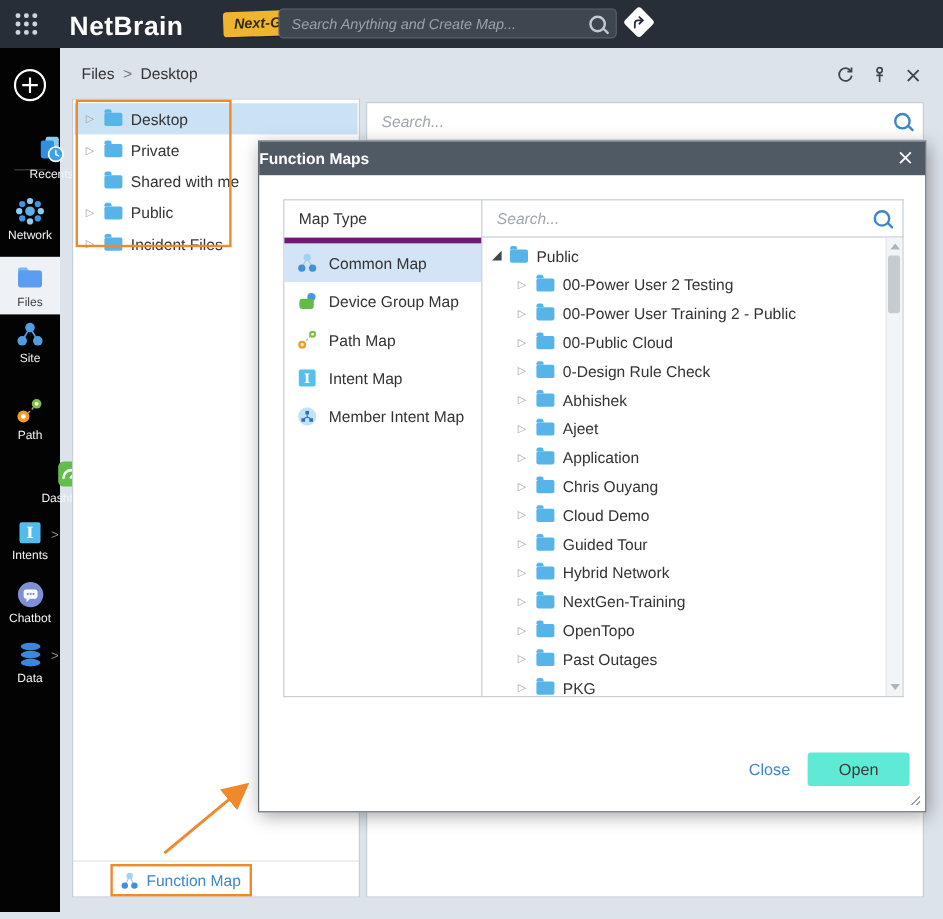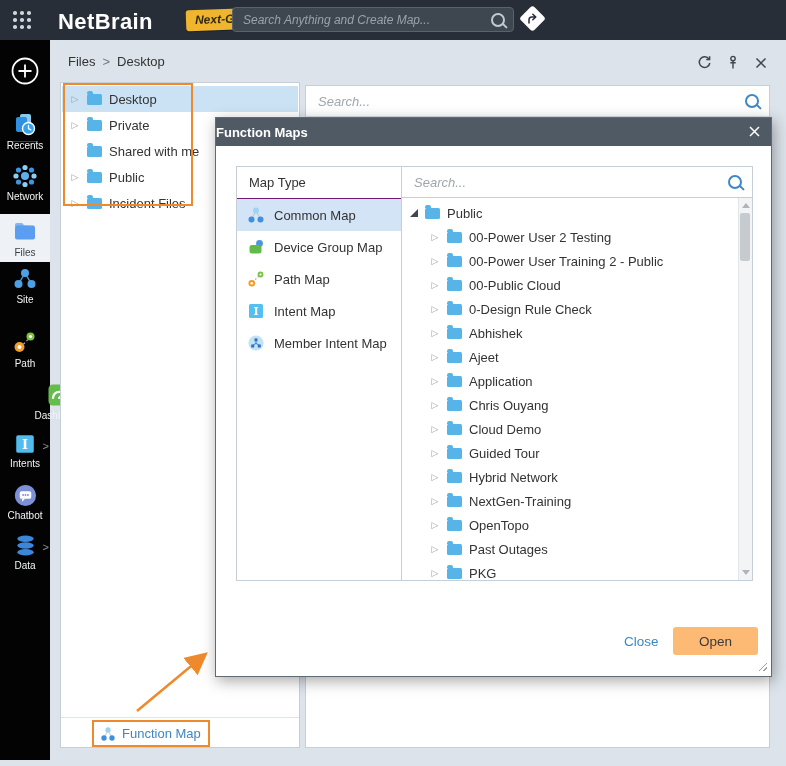--- a/index.html
+++ b/index.html
@@ -58,36 +58,36 @@
   .fm-row{position:absolute;left:19px;top:637px;width:118px;height:27px;border:2px solid #ef8a2c;
           box-sizing:border-box;display:flex;align-items:center;gap:6px;padding-left:6px;margin-left:12px;}
   .fm-row span{font-size:13px;color:#3c87c8;}
   
   .modal{left:215px;top:117px;width:557px;height:560px;background:#fff;border:1px solid #5f6a73;
          box-shadow:2px 4px 14px rgba(0,0,0,.35);box-sizing:border-box;}
   .md-header{position:absolute;left:0;top:0;right:0;height:28px;background:#4f5a65;display:flex;
              align-items:center;color:#fff;font-size:13px;font-weight:600;}
   .md-close{position:absolute;right:10px;top:7px;cursor:pointer;}
   .mt-panel{position:absolute;left:20px;top:48px;width:166px;height:415px;border:1px solid #c6ced6;box-sizing:border-box;}
-  .mt-header{height:31px;line-height:31px;padding-left:12px;font-size:13px;color:#333;border-bottom:1px solid #701a75;}
+  .mt-header{height:31px;line-height:31px;padding-left:12px;font-size:13px;color:#333;border-bottom:5px solid #701a75;}
   .mt-item{height:32px;display:flex;align-items:center;gap:9px;padding-left:10px;font-size:13px;}
   .mt-item.sel{background:#d2e4f5;}
   .md-search{position:absolute;left:186px;top:48px;width:351px;height:32px;border:1px solid #c6ced6;border-left:none;
              box-sizing:border-box;display:flex;align-items:center;padding:0 10px;}
   .md-tree{position:absolute;left:186px;top:80px;width:351px;height:383px;border-right:1px solid #c6ced6;
            border-bottom:1px solid #c6ced6;box-sizing:border-box;overflow:hidden;}
   .trow{height:24px;display:flex;align-items:center;gap:7px;font-size:13px;padding-left:8px;}
   .trow.child{padding-left:28px;}
   .scrollbar{position:absolute;right:0;top:0;bottom:0;width:13px;background:#f3f4f6;border-left:1px solid #e3e6e9;}
   .sb-arrow-up,.sb-arrow-dn{position:absolute;left:3px;width:0;height:0;border-left:4px solid transparent;border-right:4px solid transparent;}
   .sb-arrow-up{top:5px;border-bottom:5px solid #aeb4ba;}
   .sb-arrow-dn{bottom:5px;border-top:5px solid #aeb4ba;}
   .sb-thumb{position:absolute;left:1px;top:15px;width:10px;height:48px;background:#c6cbd0;border-radius:2px;}
   .close-link{position:absolute;left:408px;top:516px;font-size:13.5px;color:#3c87c8;cursor:pointer;}
-  .open-btn{position:absolute;left:457px;top:509px;width:85px;height:28px;background:#fdba74;border-radius:3px;
+  .open-btn{position:absolute;left:457px;top:509px;width:85px;height:28px;background:#5eead4;border-radius:3px;
             display:flex;align-items:center;justify-content:center;font-size:13.5px;color:#3b3b3b;cursor:pointer;}
   .resize-handle{position:absolute;right:4px;bottom:5px;width:11px;height:11px;
             background:repeating-linear-gradient(-45deg,transparent 0 2px,#9aa1a8 2px 3px);
             clip-path:polygon(100% 0,100% 100%,0 100%);}
   .overlay{left:0;top:0;width:786px;height:766px;pointer-events:none;}
 </style>
 </head>
 <body>
 
 <div id="app">
@@ -119,21 +119,21 @@
 
   <div class="abs sidebar">
     <div class="sb-item" style="top:16px;">
       <svg width="30" height="30" viewBox="0 0 30 30">
         <circle cx="15" cy="15" r="12.5" fill="none" stroke="#fff" stroke-width="1.8"></circle>
         <path d="M15 8.5v13M8.5 15h13" stroke="#fff" stroke-width="1.8"></path>
       </svg>
     </div>
     <div class="sb-divider"></div>
 
-    <div class="sb-item" style="top:72px;">
+    <div class="sb-item" style="top:72px;padding-left:18px;">
       <svg width="26" height="26" viewBox="0 0 26 26">
         <rect x="8" y="2" width="11" height="14" rx="2" fill="#8ccaf0"></rect>
         <rect x="4" y="5" width="11" height="15" rx="2" fill="#2f8fe0"></rect>
         <circle cx="16.5" cy="16.5" r="6" fill="#37a3ef" stroke="#fff" stroke-width="1.4"></circle>
         <path d="M16.5 13.5v3.2l2.3 1.2" stroke="#fff" stroke-width="1.3" fill="none" stroke-linecap="round"></path>
       </svg>
       <span class="lbl">Recents</span>
     </div>
 
     <div class="sb-item" style="top:123px;">

